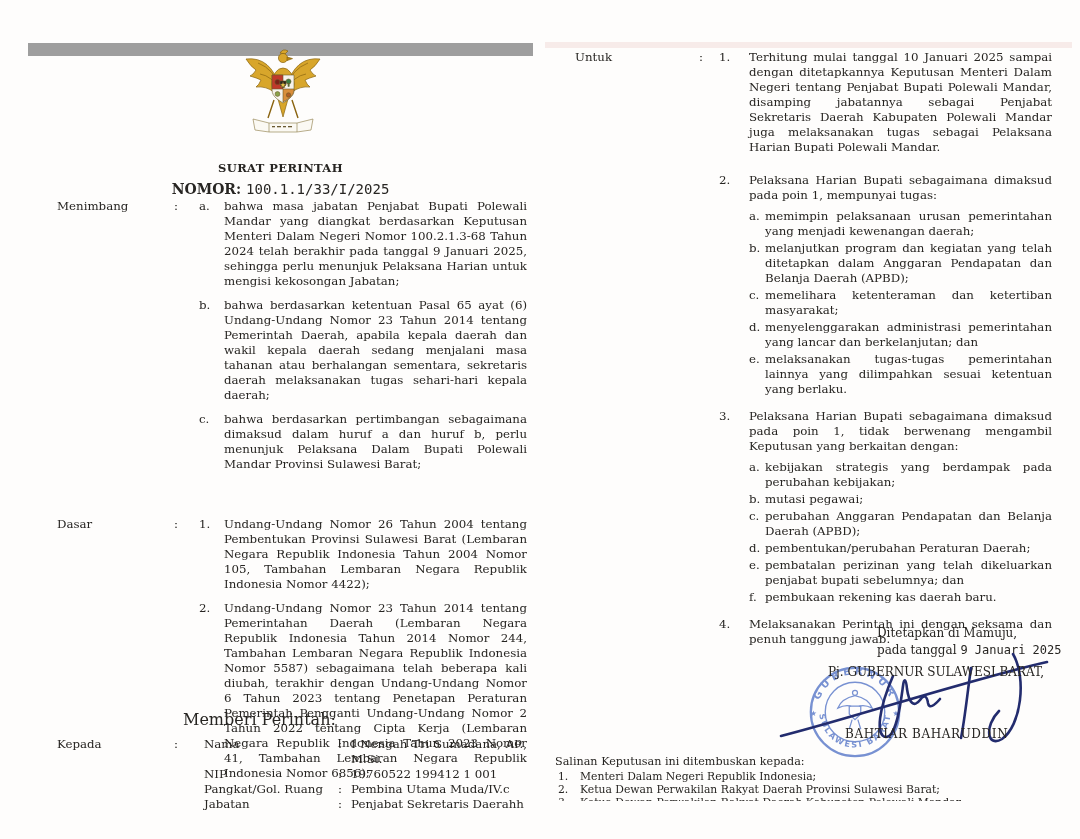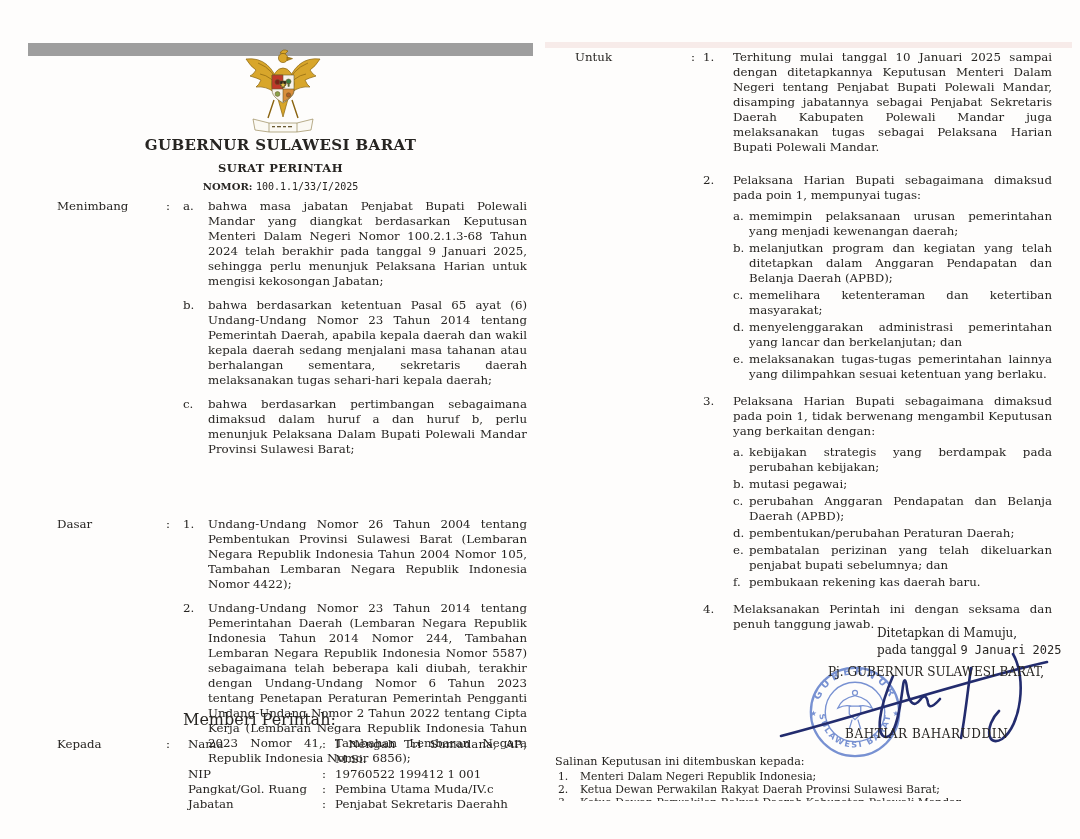--- a/index.html
+++ b/index.html
@@ -15,25 +15,25 @@
   #page2{left:545px;width:527px;}
 
   .graybar{position:absolute;left:0;top:43px;width:100%;height:13px;background:#9e9e9e;}
   .pinkband{position:absolute;left:0;top:42px;width:100%;height:6px;background:rgba(233,195,190,0.30);}
 
   .emblem{position:absolute;left:216px;top:44px;width:78px;height:94px;}
 
   .hdr{position:absolute;left:0;width:100%;text-align:center;white-space:nowrap;}
   .hdr-institution{top:136px;font-size:15px;font-weight:bold;letter-spacing:0.4px;}
   .hdr-doctype{top:161px;font-size:11.5px;font-weight:bold;letter-spacing:0.4px;}
-  .hdr-nomor{top:181px;font-size:10px;font-weight:bold;}
+  .hdr-nomor{top:181px;font-size:14px;font-weight:bold;}
   .mono{font-family:"DejaVu Sans Mono","Liberation Mono",monospace;font-weight:normal;}
 
   .sec{position:absolute;font-size:11.8px;line-height:15px;}
-  .block{display:flex;align-items:flex-start;}
+  .block{display:flex;align-items:flex-start;gap:8px;}
   .blk-label{width:109px;flex:none;}
   .blk-colon{width:17px;flex:none;}
   .blk-items{flex:1;min-width:0;}
   .item{display:flex;}
   .item + .item{margin-top:9px;}
   .marker{width:25px;flex:none;}
   .itext{flex:1;text-align:justify;}
 
   
   #menimbang{left:29px;top:199px;width:470px;}
@@ -118,21 +118,20 @@
         <path d="M25 79 L25 88 M53 79 L53 88" fill="none"></path>
       </g>
       <g fill="#6a5a32">
         <rect x="28" y="82" width="3" height="1.3"></rect>
           <rect x="33" y="82" width="4" height="1.3"></rect>
         <rect x="39" y="82" width="3" height="1.3"></rect>
           <rect x="44" y="82" width="4" height="1.3"></rect>
       </g>
     </svg>
 
-    <div class="hdr hdr-institution">GUBERNUR SULAWESI BARAT</div>
     <div class="hdr hdr-doctype">SURAT PERINTAH</div>
     <div class="hdr hdr-nomor">
       <span>NOMOR:</span>
       <span class="mono">100.1.1/33/I/2025</span>
     </div>
 
     <div class="sec" id="menimbang">
       <div class="block">
         <div class="blk-label">Menimbang</div>
         <div class="blk-colon">:</div>

